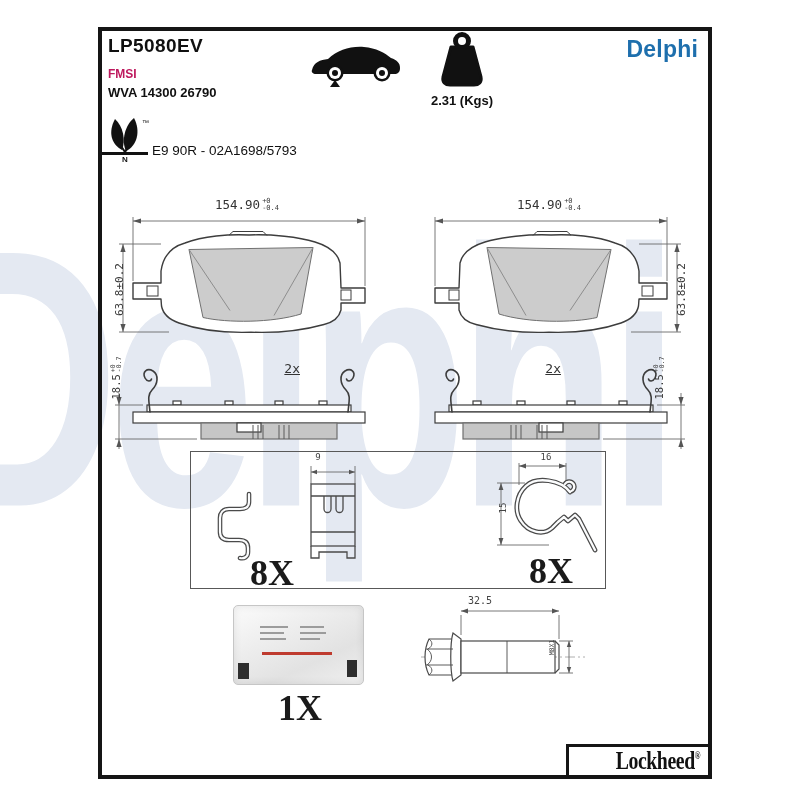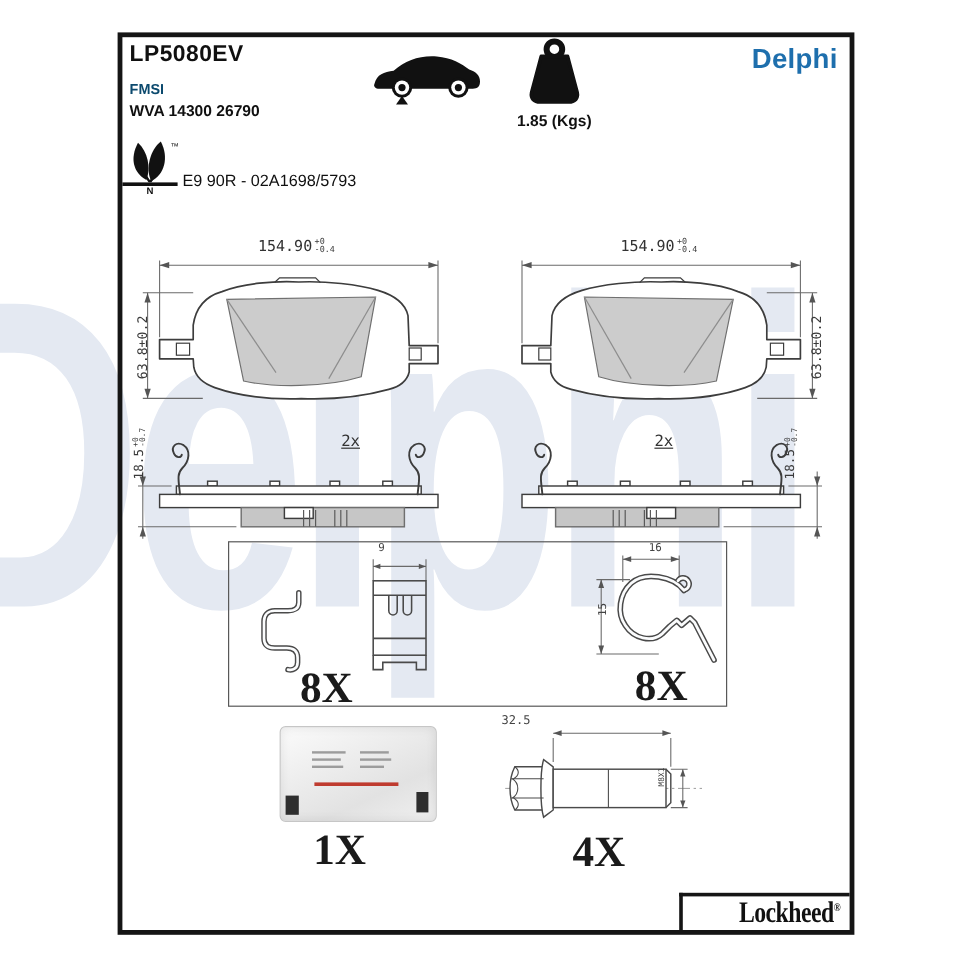--- a/index.html
+++ b/index.html
@@ -5,21 +5,21 @@
   html,body{margin:0;padding:0;background:#fff;width:800px;height:800px;overflow:hidden;
     font-family:"Liberation Sans",sans-serif;}
   .abs{position:absolute;}
   .page{position:relative;width:800px;height:800px;background:#fff;overflow:hidden;}
   .watermark{position:absolute;left:-70px;top:168px;z-index:0;font-weight:bold;
     font-size:262px;letter-spacing:-10px;color:#e4e9f2;white-space:nowrap;
     transform:scaleY(1.40);transform-origin:top left;user-select:none;}
   .frame{position:absolute;left:98px;top:27px;width:606px;height:744px;
     border:4px solid #151515;z-index:1;}
   .hdr-part{font-size:19px;font-weight:800;color:#101010;letter-spacing:.4px;}
-  .hdr-sm{font-size:12px;font-weight:700;color:#0c4a6e;}
+  .hdr-sm{font-size:12px;font-weight:700;color:#be185d;}
   .hdr-md{font-size:13px;font-weight:700;color:#101010;}
   .delphi-logo{font-size:23px;font-weight:800;color:#1e6fad;letter-spacing:.2px;}
   .weight-txt{font-size:13px;font-weight:700;color:#101010;text-align:center;}
   .approval{font-size:13.5px;font-weight:400;color:#101010;}
   .eco-line{height:2.5px;background:#111;}
   .eco-n{font-size:8px;font-weight:700;text-align:center;color:#111;}
   .eco-tm{font-size:7px;color:#111;}
   .dimtext{font-family:"DejaVu Sans Mono",monospace;font-size:11px;color:#3a3a3a;white-space:nowrap;}
   .dimbig{font-family:"DejaVu Sans Mono",monospace;font-size:12.5px;color:#333;}
   .dimsmall{font-family:"DejaVu Sans Mono",monospace;font-size:9px;color:#444;}
@@ -131,21 +131,21 @@
       <circle cx="76" cy="39" r="8.5" fill="#111"></circle>
         <circle cx="76" cy="39" r="6" fill="#fff"></circle>
       <circle cx="76" cy="39" r="3" fill="#111"></circle>
       <polygon points="24,53 34,53 29,46" fill="#111"></polygon>
     </svg>
 
     <svg class="abs" style="left:336px;top:0px;" width="48" height="58" viewBox="0 0 48 58">
       <circle cx="24" cy="10" r="6.5" fill="none" stroke="#111" stroke-width="5"></circle>
       <path fill="#111" stroke="#111" stroke-width="3" stroke-linejoin="round" d="M13,16 L35,16 L43,46 C44,51 41,54 36,54 L12,54 C7,54 4,51 5,46 Z"></path>
     </svg>
-    <div class="abs weight-txt" style="left:318px;top:62px;width:84px;">1.85 (Kgs)</div>
+    <div class="abs weight-txt" style="left:318px;top:62px;width:84px;">2.31 (Kgs)</div>
 
     <div class="abs delphi-logo" style="right:10px;top:5px;">Delphi</div>
 
     <svg class="abs" style="left:2px;top:85px;" width="42" height="36" viewBox="0 0 42 36">
       <path fill="#111" d="M18,34 C7,28 4,16 11,3 C19,10 22,24 18,34 Z"></path>
       <path fill="#111" d="M22,35 C33,30 37,15 30,2 C21,9 17,25 22,35 Z"></path>
       <path stroke="#111" stroke-width="2" fill="none" d="M17,30 L21,36 M26,28 L21,36"></path>
     </svg>
     <div class="abs eco-tm" style="left:40px;top:88px;">™</div>
     <div class="abs eco-line" style="left:0px;top:121px;width:46px;"></div>
@@ -259,21 +259,21 @@
       <div class="sachet-corner" style="left:4px;top:57px;width:11px;height:16px;"></div>
       <div class="sachet-corner" style="left:113px;top:54px;width:10px;height:17px;"></div>
       <div class="sachet-bar" style="left:26px;top:20px;width:28px;"></div>
       <div class="sachet-bar" style="left:26px;top:26px;width:24px;"></div>
       <div class="sachet-bar" style="left:26px;top:32px;width:26px;"></div>
       <div class="sachet-bar" style="left:66px;top:20px;width:24px;"></div>
       <div class="sachet-bar" style="left:66px;top:26px;width:26px;"></div>
       <div class="sachet-bar" style="left:66px;top:32px;width:20px;"></div>
       <div class="sachet-red" style="left:28px;top:46px;width:70px;"></div>
     </div>
-    <div class="abs qty" style="left:141px;top:656px;width:80px;">1X</div>
+    <div class="abs qty" style="left:158px;top:656px;width:80px;">1X</div>
 
     <svg class="abs" style="left:313px;top:560px;" width="175" height="112" viewBox="0 0 175 112">
       <line x1="6" y1="66" x2="170" y2="66" stroke="#999" stroke-width="0.8" stroke-dasharray="10 3 2 3"></line>
       <g stroke="#6a6a6a" stroke-width="0.9" fill="none">
         <line x1="46" y1="20" x2="144" y2="20"></line>
         <line x1="46" y1="24" x2="46" y2="44"></line>
         <line x1="144" y1="24" x2="144" y2="48"></line>
         <line x1="144" y1="50" x2="158" y2="50"></line>
         <line x1="144" y1="82" x2="158" y2="82"></line>
         <line x1="154" y1="50" x2="154" y2="82"></line>
@@ -290,22 +290,21 @@
         <rect x="46" y="50" width="94" height="32"></rect>
         <path d="M140,50 L144,54 L144,78 L140,82" fill="none"></path>
       </g>
       <g stroke="#4a4a4a" stroke-width="0.9" fill="none">
         <line x1="11" y1="58" x2="38" y2="58"></line>
           <line x1="11" y1="74" x2="38" y2="74"></line>
         <path d="M14,48 C18,51 18,55 13,58 M12,58 C18,62 18,70 12,74 M13,74 C18,77 18,81 14,84"></path>
         <line x1="92" y1="50" x2="92" y2="82"></line>
       </g>
     </svg>
-    <div class="abs dimsmall" style="left:316px;top:564px;width:86px;font-size:10px;">32.5</div>
+    <div class="abs dimsmall" style="left:335px;top:564px;width:86px;text-align:center;font-size:10px;">32.5</div>
     <div class="abs dimsmall rot" style="left:432px;top:612px;width:36px;height:9px;text-align:center;font-size:6.5px;">M8X1</div>
-    <div class="abs qty" style="left:352px;top:658px;width:90px;">4X</div>
 
     <div class="lockheed-box">
       <span class="lockheed"><span>Lockheed</span><sup>®</sup></span>
     </div>
 
   </div>
 </div>
 
 </body></html>

